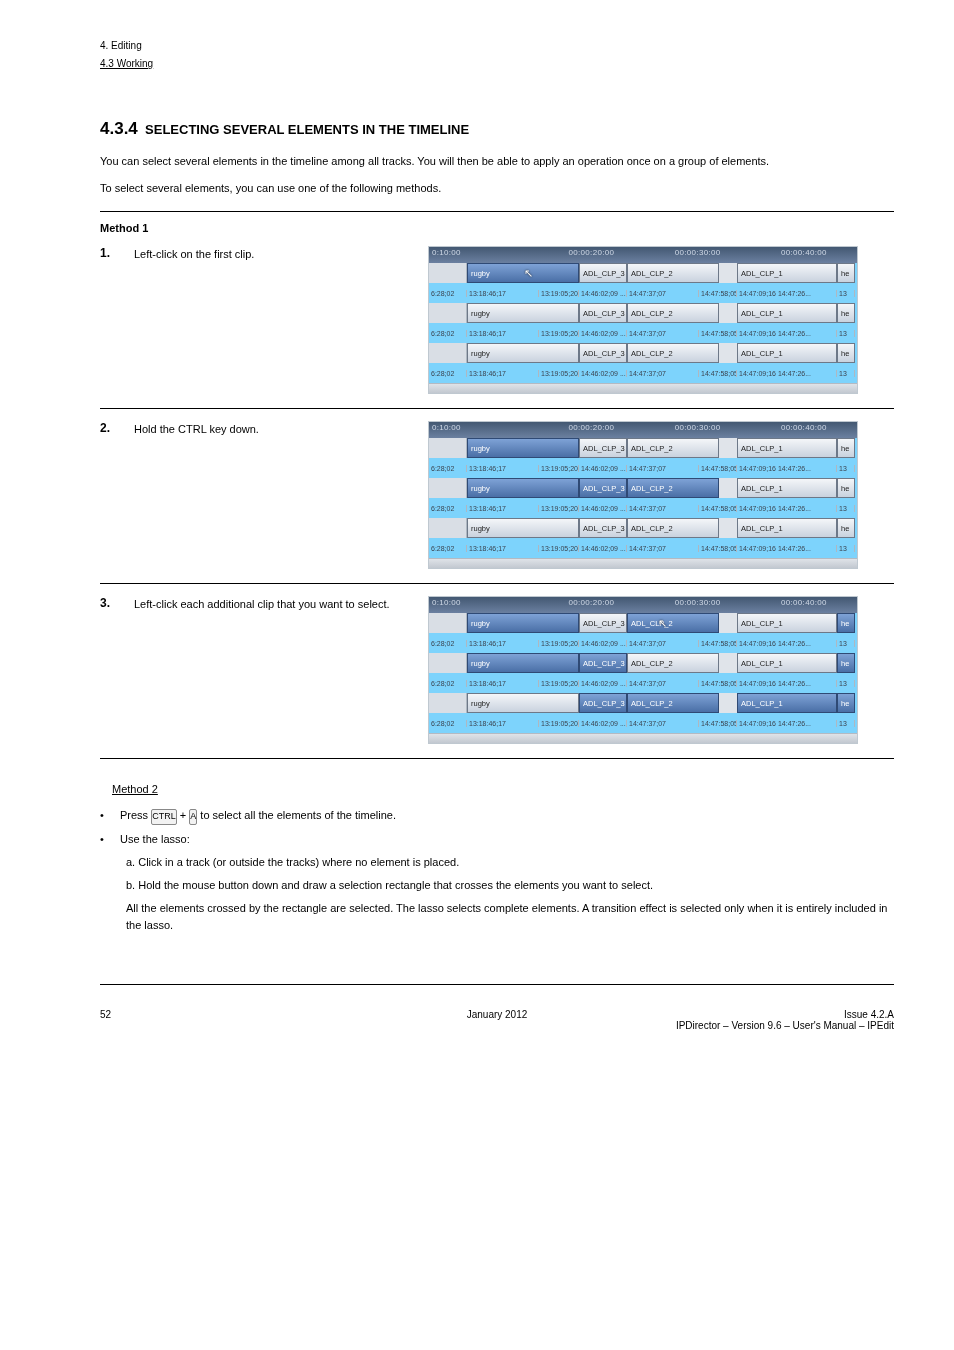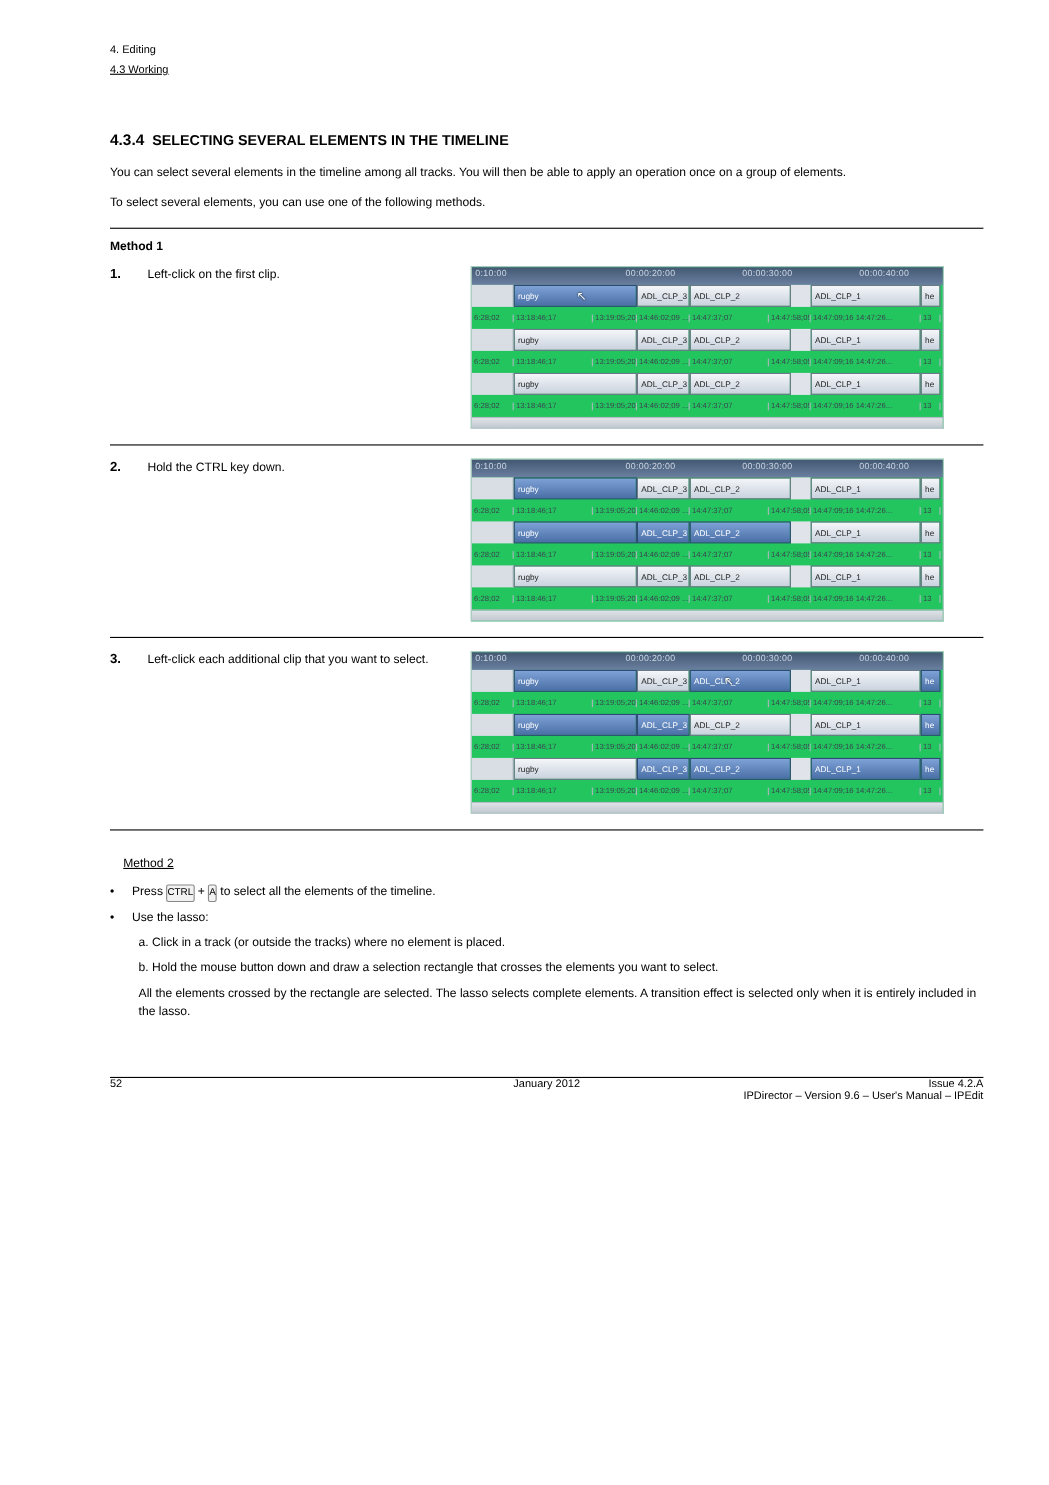--- a/index.html
+++ b/index.html
@@ -1,50 +1,50 @@
 <!DOCTYPE html>
 <html><head>
 <meta charset="utf-8">
 <style>
   * { box-sizing: border-box; margin: 0; padding: 0; }
   body { font-family: Arial, Helvetica, sans-serif; background: #fff; color: #000; }
   .page { width: 954px; margin: 0 auto; padding: 40px 60px 60px 100px; position: relative; }
   .header-chapter { font-size: 10px; margin-bottom: 2px; }
   .header-chapter-underline { font-size: 10px; text-decoration: underline; display: inline-block; margin-bottom: 30px;}
   .section-title { font-size: 13px; font-weight: bold; margin: 20px 0 14px 0; }
-  .section-num { font-size: 14px; }
+  .section-num { font-size: 17px; }
   .body-text { font-size: 11px; line-height: 1.55; margin-bottom: 10px; }
   hr.thin { border: none; border-top: 1px solid #000; margin: 14px 0 10px 0; }
   .step-row { display: flex; align-items: flex-start; gap: 14px; margin: 12px 0 12px 0; }
   .step-num-col { width: 20px; font-size: 12px; font-weight: bold; flex-shrink:0; }
   .step-text-col { width: 280px; font-size: 11px; line-height: 1.55; flex-shrink:0;}
   .step-img-col { flex: 1; }
 
   
-  .timeline-box { width: 430px; background: #22c55e; border: 1px solid #bfc8d0; font-size: 8px; color: #222; }
+  .timeline-box { width: 430px; background: #7dd3fc; border: 1px solid #bfc8d0; font-size: 8px; color: #222; }
   .timeline-ruler { background: linear-gradient(to bottom, #435872, #6b80a0); color: #cfd8e6; height: 16px; display:flex; align-items:flex-start; padding-top:1px;}
   .ruler-seg { flex:1; text-align:center; font-size:8px; letter-spacing:0.3px;}
   .ruler-left { width:38px; text-align:left; padding-left:3px;}
   .timeline-track { height: 40px; position:relative; }
   .track-top { height:20px; display:flex; align-items:stretch; }
   .track-bot { height:20px; display:flex; align-items:center; font-size:7px; color:#3b4450;}
   .tc-cell { border-right:1px solid #aeb7c1; padding:0 2px; white-space:nowrap; overflow:hidden; display:flex; align-items:center;}
   .clip { border:1px solid #6d7888; background:linear-gradient(to bottom,#f4f6f9,#c9d2de); display:flex; align-items:center; padding:0 3px; font-size:7.5px; overflow:hidden; white-space:nowrap; position:relative;}
   .clip.sel { background:linear-gradient(to bottom,#7ea2d6,#4a6fa6); color:#fff; border-color:#2f4a75;}
   .spacer-left { width:38px; border-right:1px solid #aeb7c1; background:#d9dee5;}
   .gap { background:#e0e4ea;}
   .cursor-arrow { position:absolute; font-size:11px; color:#fff; text-shadow:0 0 2px #000; pointer-events:none;}
   .timeline-scrollbar { height:10px; background:linear-gradient(to bottom,#dfe3e8,#c2c8d0); border-top:1px solid #b3bac3;}
 
   .subheading-underline { font-size:11px; text-decoration: underline; margin: 24px 0 12px 12px;}
   .bullet-row { display:flex; gap:10px; font-size:11px; line-height:1.55; margin:6px 0;}
   .bullet-dot { width:10px; flex-shrink:0;}
   .key { display:inline-block; border:1px solid #888; border-radius:2px; background:#f2f2f2; padding:0 0; font-size:9px; font-family:Liberation Sans, sans-serif; }
 
-  .footer { position:relative; margin-top:50px; display:flex; justify-content:flex-start; font-size:10px; border-top:1px solid #000; padding-top:0;}
+  .footer { position:relative; margin-top:50px; display:flex; justify-content:flex-start; font-size:10px; border-top:1px solid #000; padding-top:24px;}
   .footer-left { flex:1;}
   .footer-mid { flex:1; text-align:center;}
   .footer-right { flex:1; text-align:right;}
 </style>
 </head>
 <body>
 
 <div class="page">
 
   

